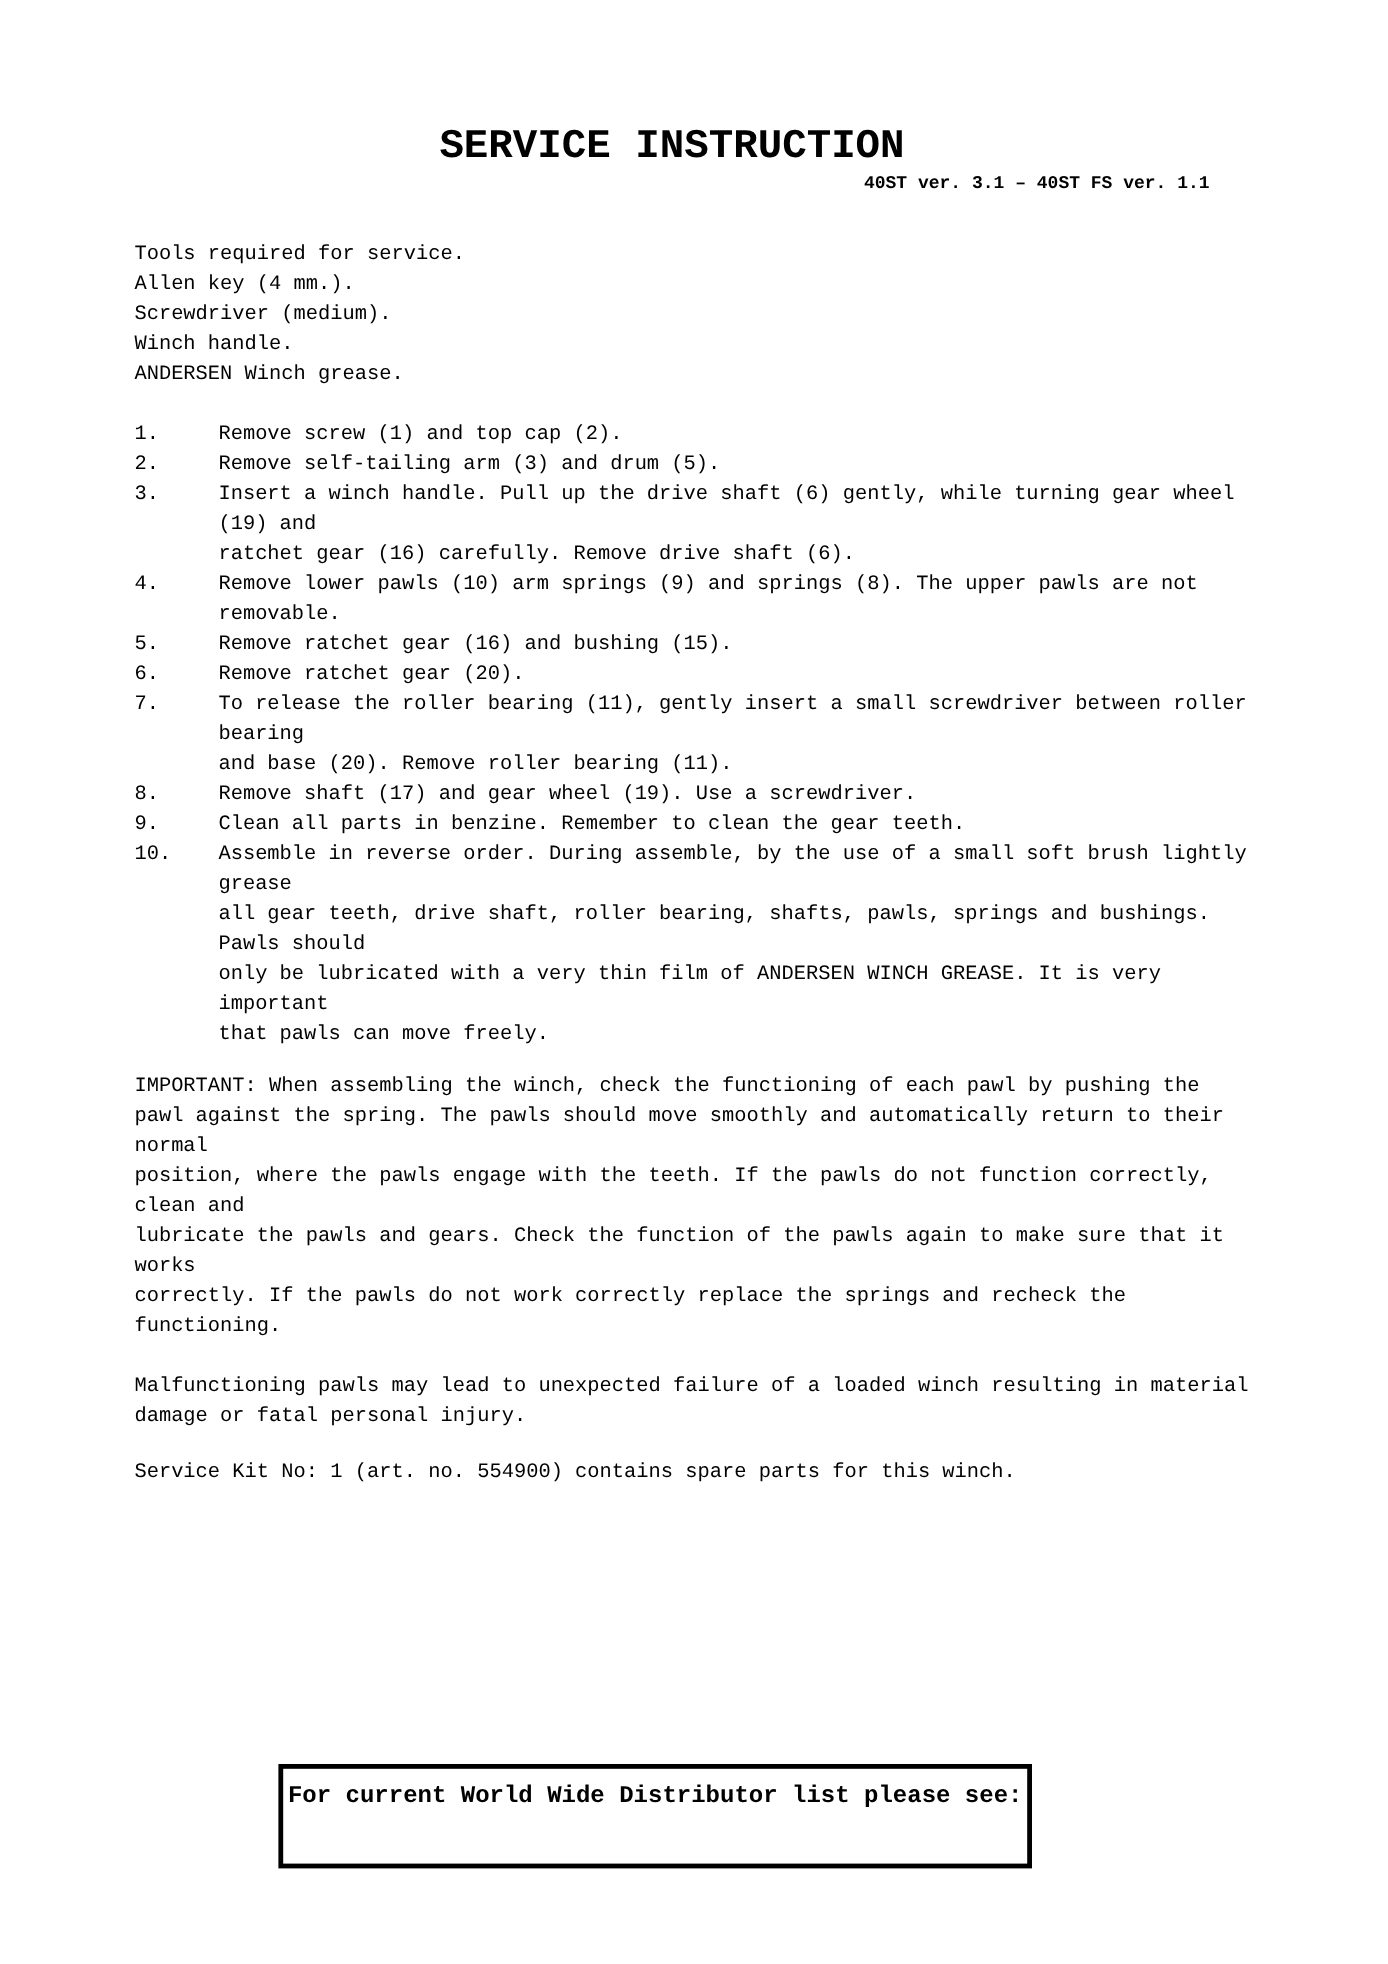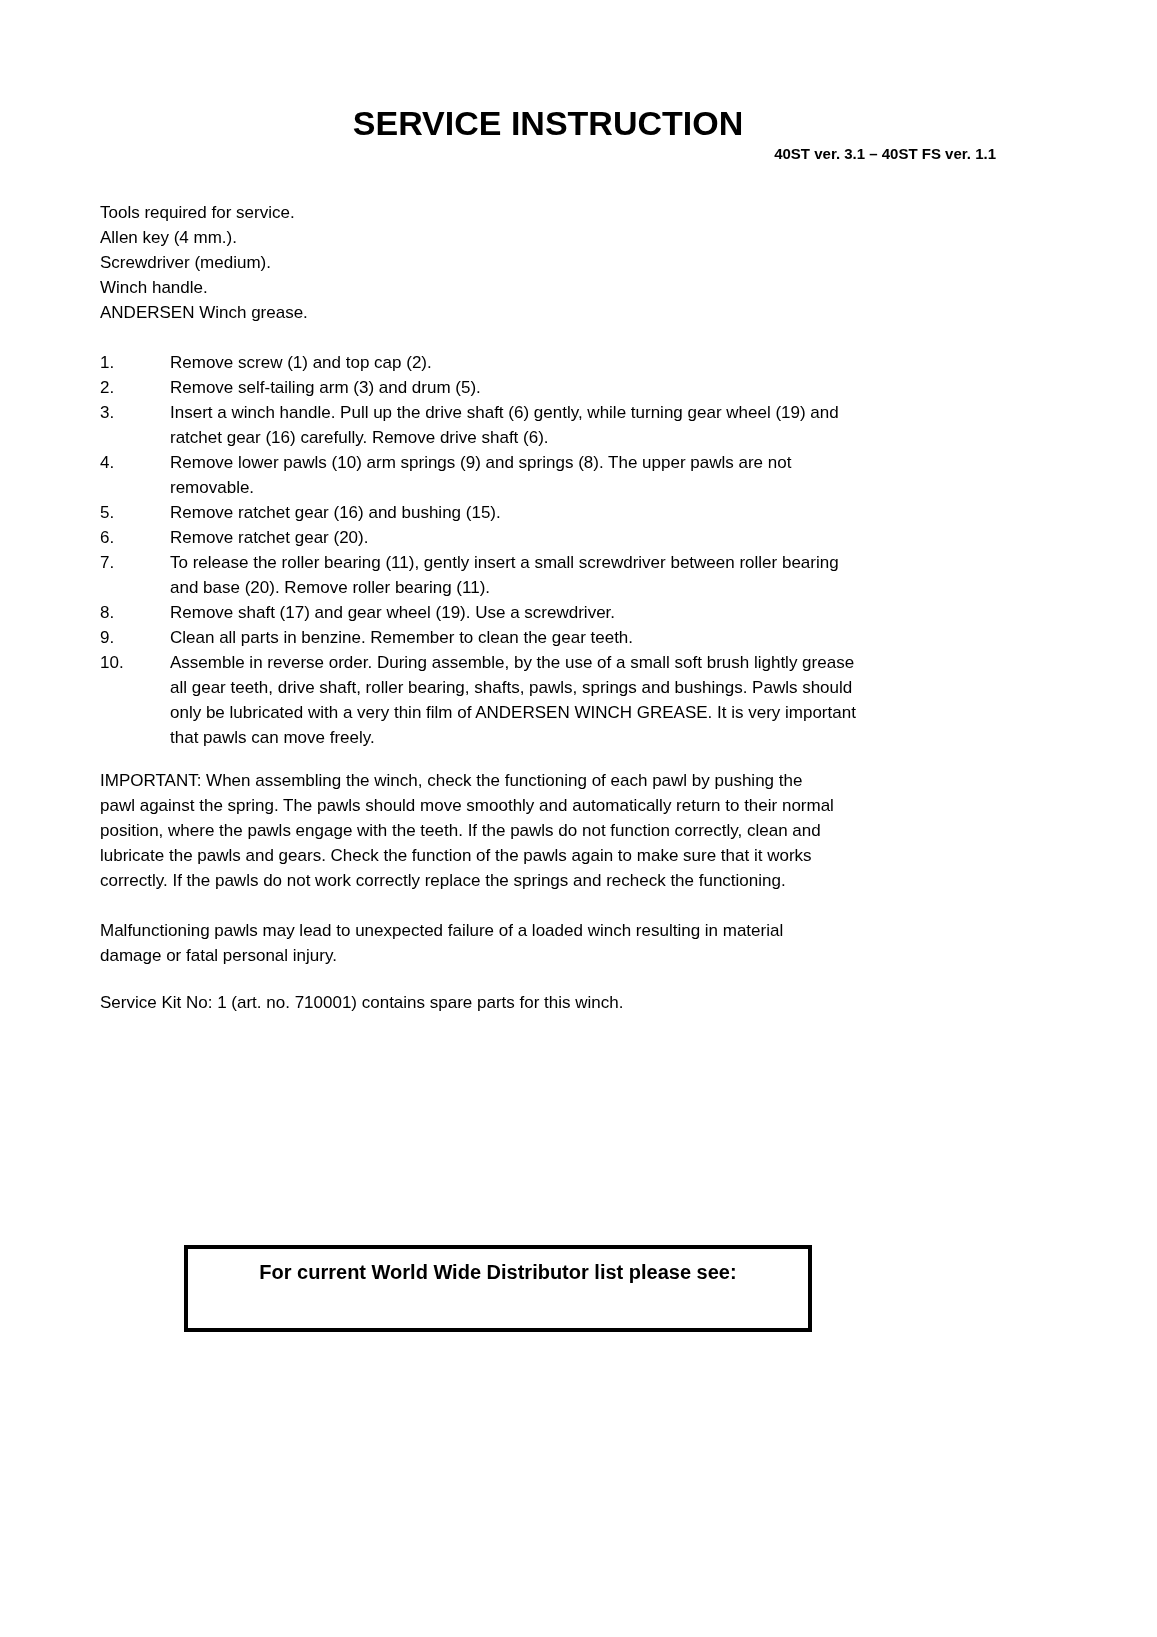--- a/index.html
+++ b/index.html
@@ -13,23 +13,24 @@
     height: 1637px;
     background: #ffffff;
     color: #000000;
     font-family: "Liberation Sans", "DejaVu Sans", sans-serif;
     font-size: 17px;
     line-height: 25px;
     overflow: hidden;
   }
   .content {
     position: absolute;
-    left: 100px;
+    left: 112px;
     top: 0;
     width: 930px;
+    font-family: Liberation Mono, monospace;
   }
   .header {
     width: 896px;
     margin-top: 103px;
     text-align: center;
   }
   .doc-title {
     font-size: 34px;
     font-weight: bold;
     line-height: 40px;
@@ -67,21 +68,21 @@
   }
   .warning {
     margin-top: 25px;
   }
   .service-kit {
     margin-top: 22px;
   }
   .distributor-box {
     box-sizing: border-box;
     margin-top: 230px;
-    margin-left: 84px;
+    margin-left: 120px;
     width: 628px;
     height: 87px;
     border: 4px solid #000000;
     padding: 10px 0 15px 0;
     text-align: center;
     font-size: 20px;
     font-weight: bold;
     line-height: 27px;
   }
 </style>
@@ -153,20 +154,20 @@
 
     <div class="important multiline">IMPORTANT: When assembling the winch, check the functioning of each pawl by pushing the
 pawl against the spring. The pawls should move smoothly and automatically return to their normal
 position, where the pawls engage with the teeth. If the pawls do not function correctly, clean and
 lubricate the pawls and gears. Check the function of the pawls again to make sure that it works
 correctly. If the pawls do not work correctly replace the springs and recheck the functioning.</div>
 
     <div class="warning multiline">Malfunctioning pawls may lead to unexpected failure of a loaded winch resulting in material
 damage or fatal personal injury.</div>
 
-    <div class="service-kit">Service Kit No: 1 (art. no. 710001) contains spare parts for this winch.</div>
+    <div class="service-kit">Service Kit No: 1 (art. no. 554900) contains spare parts for this winch.</div>
 
     <div class="distributor-box">
       <div>For current World Wide Distributor list please see:</div>
     </div>
 
   </div>
 </div>
 
 </body></html>

